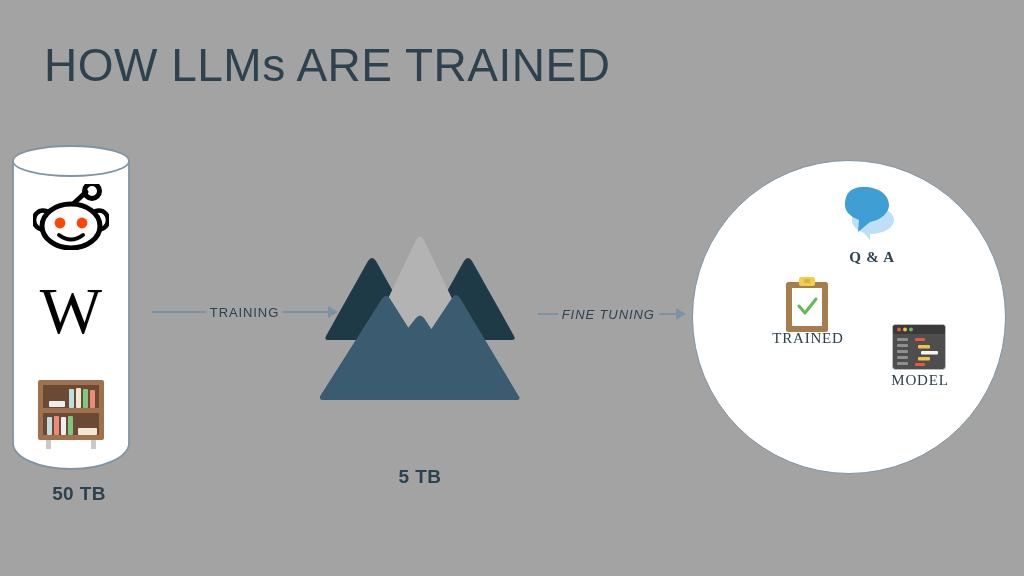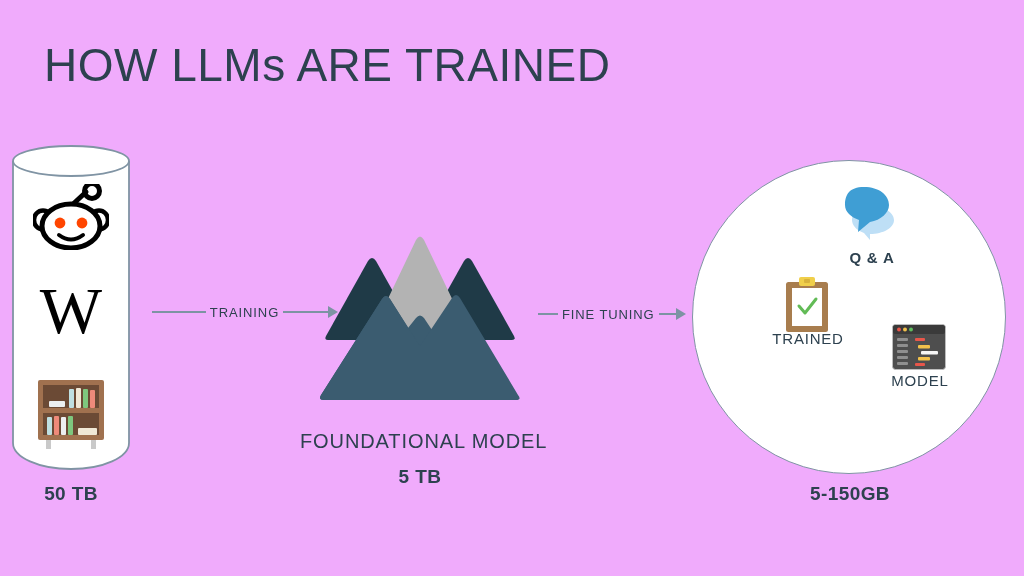--- a/index.html
+++ b/index.html
@@ -15,21 +15,21 @@
     font-family: "Liberation Sans", sans-serif;
     position: relative;
     -webkit-font-smoothing: antialiased;
   }
 
   #slide {
     position: absolute;
     inset: 0;
     width: 1024px;
     height: 576px;
-    background: #f0abfc;
+    background: #a3a3a3;
   }
 
   
   #slide-title {
     position: absolute;
     left: 44px;
     top: 36px;
     font-size: 46px;
     line-height: 58px;
     letter-spacing: 0.5px;
@@ -56,20 +56,21 @@
     text-align: center;
     white-space: nowrap;
   }
   .cap-label {
     position: absolute;
     font-size: 15px;
     color: #2d414f;
     letter-spacing: 0.8px;
     text-align: center;
     white-space: nowrap;
+    font-family: Liberation Serif, serif;
   }
 
   
   #data-cylinder {
     position: absolute;
     left: 10px;
     top: 143px;
     width: 122px;
     height: 332px;
   }
@@ -124,21 +125,21 @@
     border-top: 6px solid transparent;
     border-bottom: 6px solid transparent;
     border-left: 10px solid #7d93a3;
     margin-left: -1px;
   }
 
   #arrow-training { left: 152px; top: 305px; width: 186px; height: 14px; }
   #arrow-training .arrow-line.seg-a { width: 54px; }
   #arrow-training .arrow-line.seg-b { width: 46px; }
 
-  #arrow-finetuning { left: 538px; top: 307px; width: 148px; height: 14px; }
+  #arrow-finetuning { left: 538px; top: 307px; width: 148px; height: 14px; font-style: italic; }
   #arrow-finetuning .arrow-line.seg-a { width: 26px; }
   #arrow-finetuning .arrow-line.seg-b { width: 24px; }
 
   
   #mountain-icon {
     position: absolute;
     left: 306px;
     top: 232px;
     width: 228px;
     height: 175px;
@@ -222,21 +223,21 @@
 
         <rect x="15" y="43" width="5" height="18" rx="1" fill="#bfe0e2"></rect>
         <rect x="22" y="42" width="5" height="19" rx="1" fill="#ef8a7a"></rect>
         <rect x="29" y="43" width="5" height="18" rx="1" fill="#eceff0"></rect>
         <rect x="36" y="42" width="5" height="19" rx="1" fill="#7ec77e"></rect>
         <rect x="46" y="54" width="19" height="7" rx="1" fill="#f0e8d6"></rect>
       </svg>
     </div>
   </div>
 
-  <div class="size-label" style="left:10px; top:483px; width:122px;">50 TB</div>
+  <div class="size-label" style="left:18px; top:483px; width:122px;">50 TB</div>
 
   <div class="flow-arrow" id="arrow-training">
     <div class="arrow-line seg-a"></div>
     <div class="arrow-text">TRAINING</div>
     <div class="arrow-line seg-b"></div>
     <div class="arrow-head"></div>
   </div>
 
   <div id="mountain-icon">
     <svg width="228" height="175" viewBox="0 0 228 175">
@@ -245,21 +246,20 @@
 
       <path d="M118,108 Q114,108 116,104 L158,29 Q162,23 166,29 L208,104 Q210,108 206,108 Z" fill="#1f3a47"></path>
 
       <path d="M70,100 Q66,100 68,96 L110,8 Q114,1 118,8 L160,96 Q162,100 158,100 Z" fill="#b3b3b3"></path>
 
       <path d="M18,168 Q12,168 15,163 L76,67 Q80,61 84,67 L102,96 L110,86 Q114,81 118,86 L144,125 L150,118 L198,163 Q204,168 198,168 Z" fill="#3b5c70"></path>
       <path d="M18,168 Q12,168 15,163 L76,67 Q80,61 84,67 L114,114 L146,66 Q150,60 154,66 L212,163 Q216,168 210,168 Z" fill="#3b5c70"></path>
     </svg>
   </div>
 
-  <div class="stage-label" style="left:300px; top:430px; width:240px;">FOUNDATIONAL MODEL</div>
 
   <div class="size-label" style="left:300px; top:466px; width:240px;">5 TB</div>
 
   <div class="flow-arrow" id="arrow-finetuning">
     <div class="arrow-line seg-a"></div>
     <div class="arrow-text">FINE TUNING</div>
     <div class="arrow-line seg-b"></div>
     <div class="arrow-head"></div>
   </div>
 
@@ -302,15 +302,14 @@
 
       <rect x="23" y="14" width="10" height="3" rx="1" fill="#e8564a"></rect>
       <rect x="26" y="21" width="12" height="3.5" rx="1" fill="#f2c14b"></rect>
       <rect x="29" y="27" width="17" height="3.5" rx="1" fill="#f5f5f5"></rect>
       <rect x="26" y="33" width="12" height="3.5" rx="1" fill="#f2c14b"></rect>
       <rect x="23" y="39" width="10" height="3" rx="1" fill="#e8564a"></rect>
     </svg>
   </div>
   <div class="cap-label" style="left:872px; top:372px; width:96px;">MODEL</div>
 
-  <div class="size-label" style="left:752px; top:483px; width:196px;">5-150GB</div>
 
 </div>
 
 </body></html>

